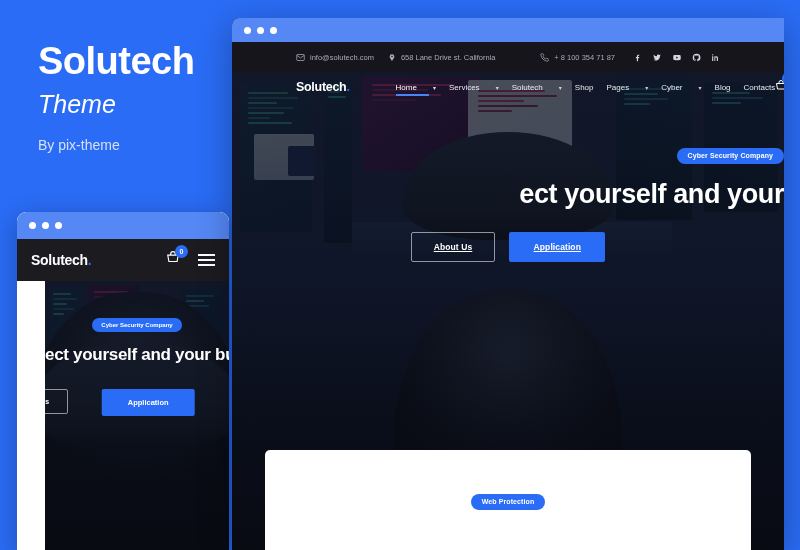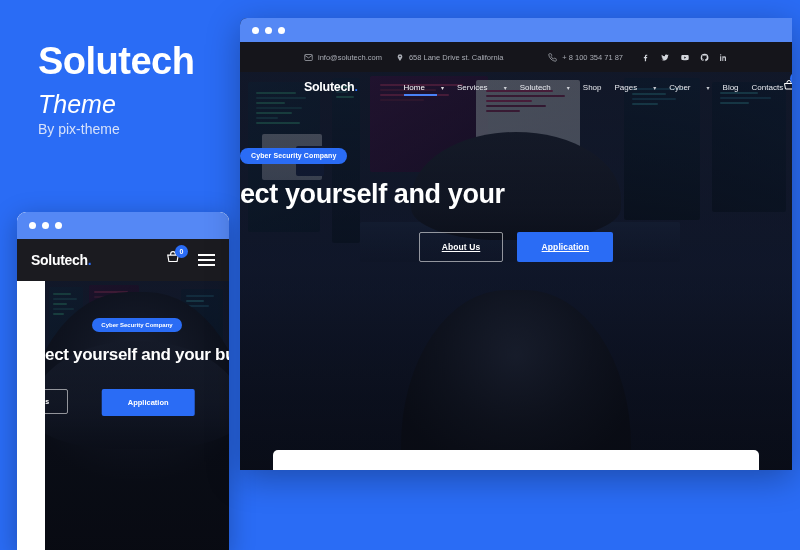--- a/index.html
+++ b/index.html
@@ -14,21 +14,21 @@
   .promo { position:absolute; left:38px; top:42px; width:230px; }
   .promo-title {
     font-size:38px; font-weight:bold; color:#ffffff;
     letter-spacing:-0.5px; line-height:1.0;
   }
   .promo-sub {
     font-size:25px; color:#ffffff; font-weight:300;
     margin-top:12px; line-height:1.0;font-style:italic;
   }
   .promo-by {
-    font-size:14px; color:#d6e1fb; margin-top:4px; font-weight:400;
+    font-size:14px; color:#d6e1fb; margin-top:20px; font-weight:400;
   }
 
   
   .chrome-bar {
     background:#5588f5; display:flex; align-items:center;
     padding-left:12px; gap:6px;
   }
   .dot { width:7px; height:7px; border-radius:50%; background:#ffffff; }
 
   
@@ -61,21 +61,21 @@
     position:relative; height:271px; overflow:hidden;
   }
   .m-white-strip {
     position:absolute; left:0; top:0; width:28px; height:100%;
     background:#ffffff; z-index:4;
   }
   .m-hero-inner { position:absolute; left:28px; top:0; right:0; bottom:0; overflow:hidden; }
 
   
   .desktop {
-    position:absolute; left:240px; top:18px; width:552px; height:452px;
+    position:absolute; left:232px; top:18px; width:552px; height:532px;
     border-radius:7px 0 0 0; overflow:hidden;
     box-shadow:0 8px 34px rgba(0,0,0,0.30);
     background:#101018;
   }
   .desktop .chrome-bar { height:24px; }
   .d-topbar {
     height:30px; background:#15151b; display:flex; align-items:center;
     padding:0 64px; font-size:7.5px; color:#a9acb4;
   }
   .d-topbar-left { display:flex; align-items:center; gap:14px; }
@@ -130,21 +130,21 @@
   }
   .d-menu a.active { color:#ffffff; }
   .d-menu a.active::after {
     content:""; position:absolute; left:0; right:7px; bottom:-4px;
     height:1.5px; background:#4a82f7;
   }
   .caret { font-size:6px; opacity:0.85; }
   .d-nav-right { margin-left:auto; display:flex; align-items:center; }
 
   .hero-content {
-    position:relative; z-index:5; text-align:left; padding-top:42px;
+    position:relative; z-index:5; text-align:right; padding-top:42px;
   }
   .pill {
     display:inline-block; background:#2a6cf5; color:#fff;
     font-size:7px; font-weight:bold; padding:4.5px 11px; border-radius:11px;
     letter-spacing:0.1px;
   }
   .hero-title {
     margin-top:14px; color:#ffffff; font-size:27px; font-weight:bold;
     line-height:1.22; letter-spacing:-0.4px;
   }

